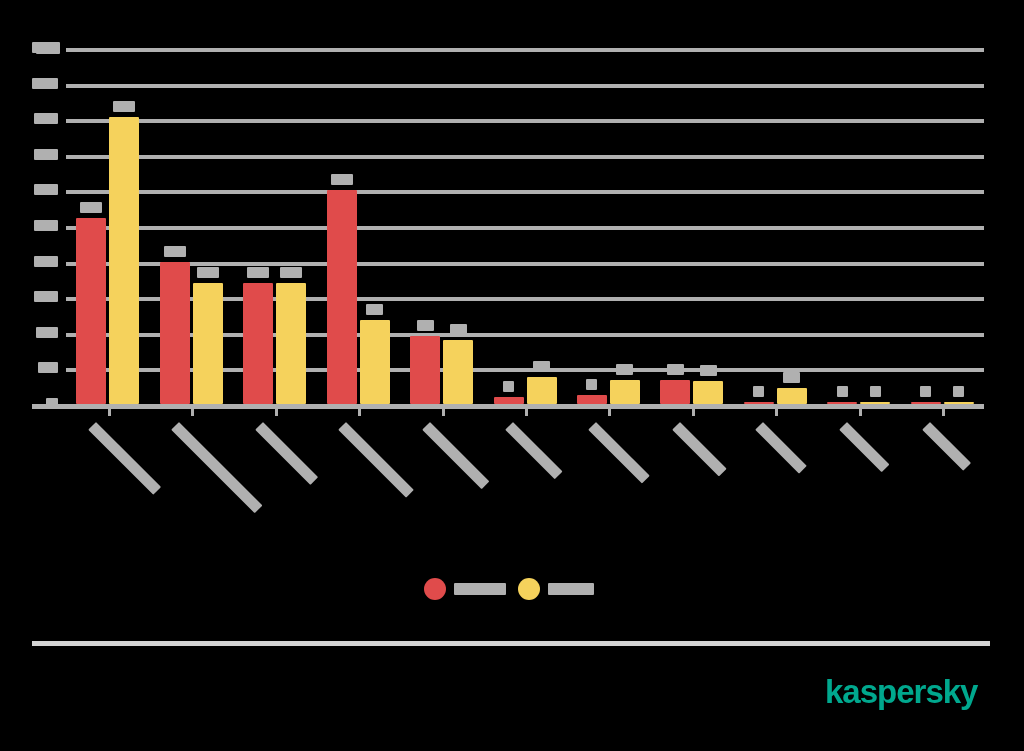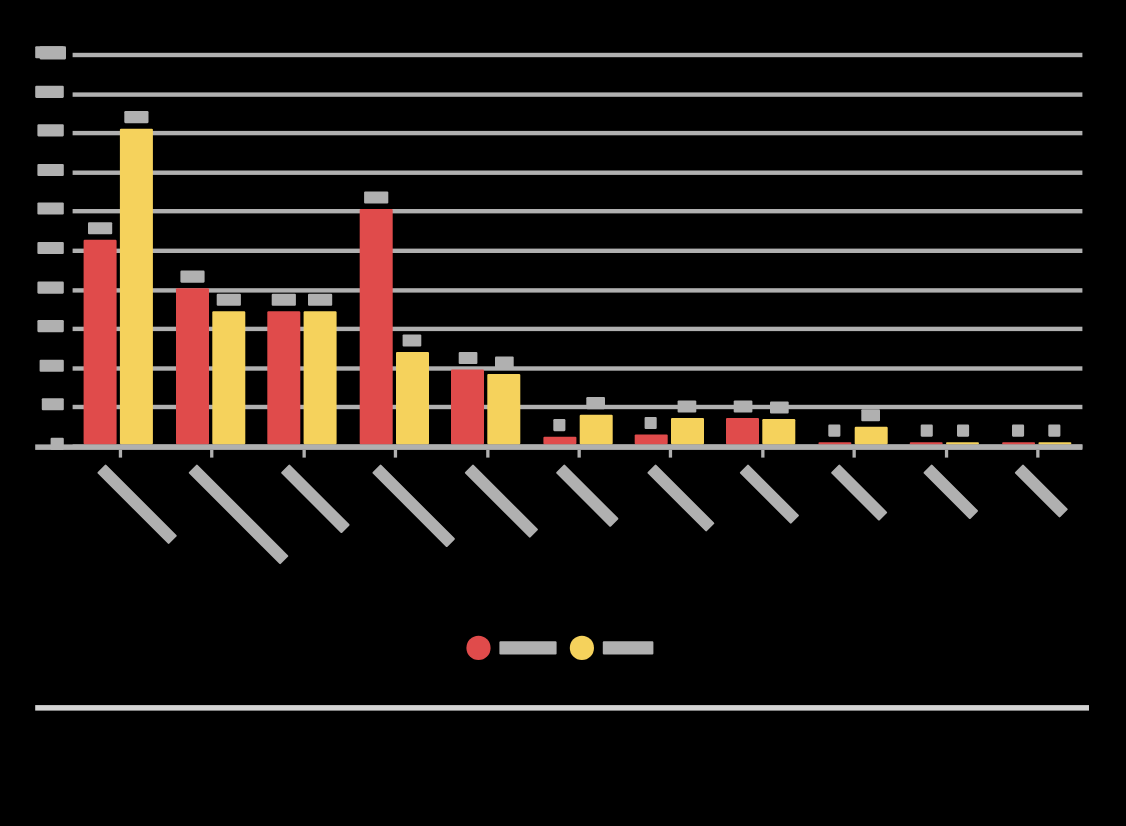--- a/index.html
+++ b/index.html
@@ -302,14 +302,15 @@
       <span class="legend-swatch series-0"></span>
       <span class="legend-text">Series 1</span>
     </div>
     <div class="legend-item">
       <span class="legend-swatch series-1"></span>
       <span class="legend-text wide">Series 2</span>
     </div>
   </div>
 
   <div class="footer-rule"></div>
+  <div class="brand-logo">kaspersky</div>
 
 </div>
 
 </body></html>

